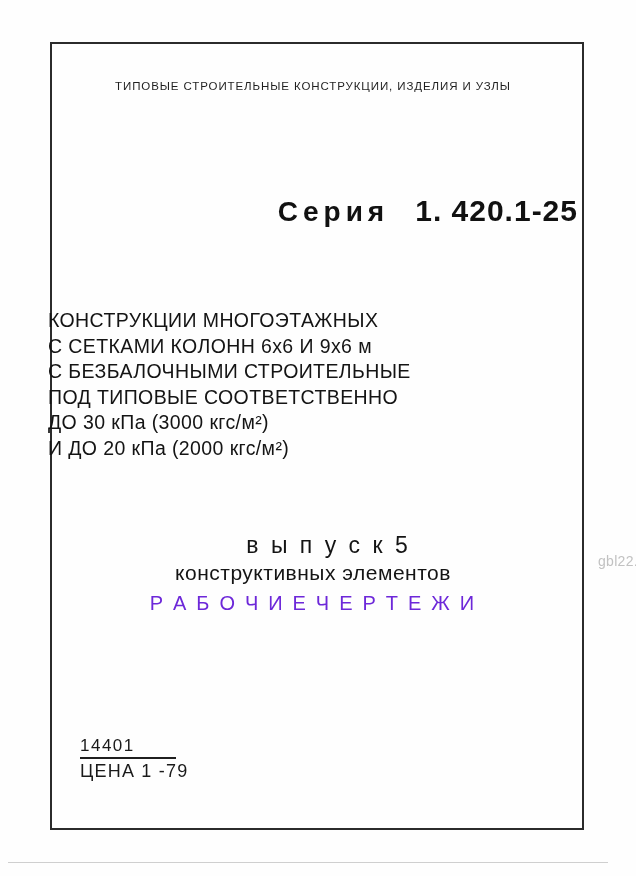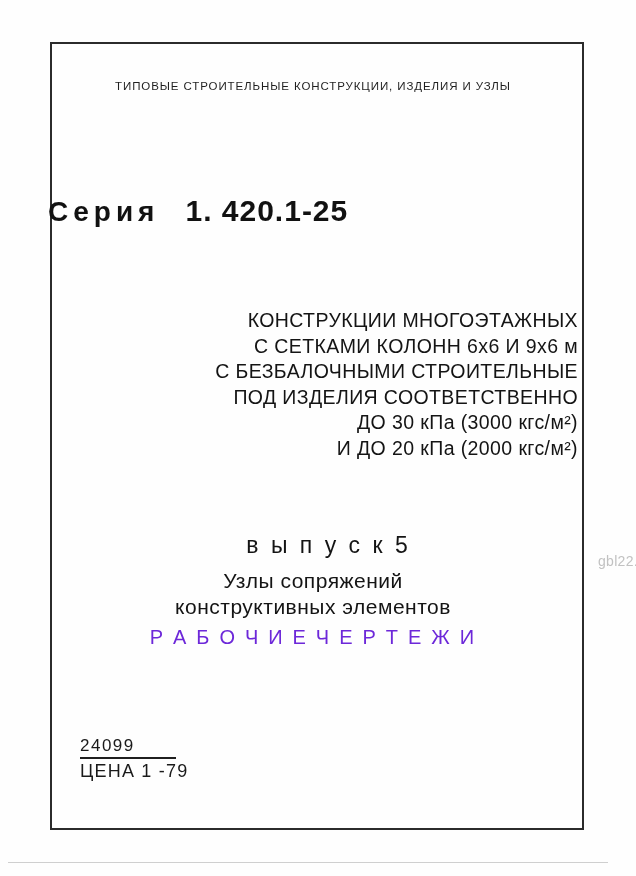--- a/index.html
+++ b/index.html
@@ -65,42 +65,42 @@
     font-family: "Liberation Sans", sans-serif;
     color: #1f1f1f;
     font-weight: 500;
   }
 
   .series-line {
     position: absolute;
     top: 150px;
     left: 0;
     width: 100%;
-    text-align: left;
+    text-align: right;
     font-size: 30px;
     letter-spacing: 2.5px;
     font-weight: 700;
     color: #111;
     font-family: "Liberation Sans", sans-serif;
   }
   .series-line .series-word {
     letter-spacing: 5px;
     font-size: 28px;
   }
   .series-line .series-code {
     margin-left: 26px;
     letter-spacing: 1px;
   }
 
   .title-block {
     position: absolute;
     top: 264px;
     left: 0;
     width: 100%;
-    text-align: right;
+    text-align: left;
   }
   .title-block .tline {
     font-size: 19.5px;
     line-height: 25.5px;
     letter-spacing: 0.4px;
     color: #141414;
     white-space: nowrap;
     font-weight: 500;
   }
 
@@ -181,34 +181,33 @@
     <div class="header-line">ТИПОВЫЕ СТРОИТЕЛЬНЫЕ КОНСТРУКЦИИ, ИЗДЕЛИЯ И УЗЛЫ</div>
 
     <div class="series-line">
       <span class="series-word">Серия</span><span class="series-code">1. 420.1-25</span>
     </div>
 
     <div class="title-block">
       <div class="tline">КОНСТРУКЦИИ МНОГОЭТАЖНЫХ</div>
       <div class="tline">С СЕТКАМИ КОЛОНН 6х6 И 9х6 м</div>
       <div class="tline">С БЕЗБАЛОЧНЫМИ СТРОИТЕЛЬНЫЕ</div>
-      <div class="tline">ПОД ИЗДЕЛИЯ СООТВЕТСТВЕННО</div>
+      <div class="tline">ПОД ТИПОВЫЕ СООТВЕТСТВЕННО</div>
       <div class="tline">ДО 30 кПа (3000 кгс/м²)</div>
       <div class="tline">И ДО 20 кПа (2000 кгс/м²)</div>
     </div>
 
     <div class="issue-block">
       <div class="issue-title">в ы п у с к  5</div>
-      <div class="issue-sub1">Узлы сопряжений</div>
       <div class="issue-sub2">конструктивных элементов</div>
       <div class="issue-sub3">Р А Б О Ч И Е   Ч Е Р Т Е Ж И</div>
     </div>
 
     <div class="stamp">
-      <div class="stamp-number">24099</div>
+      <div class="stamp-number">14401</div>
       <div class="stamp-rule"></div>
       <div class="stamp-price">ЦЕНА  1 -79</div>
     </div>
 
   </div>
 
   <div class="watermark">gbl22.ru</div>
 
   <div class="scan-line"></div>
 </div>

